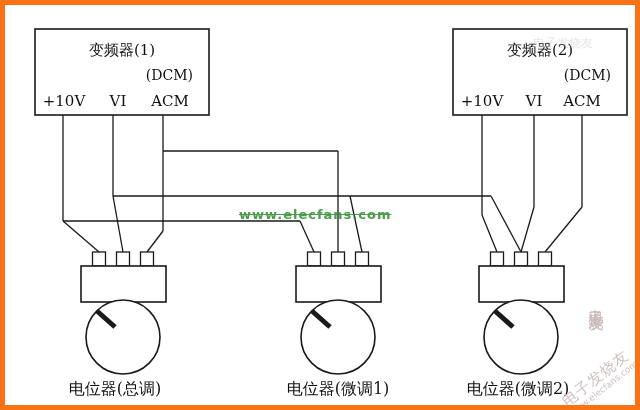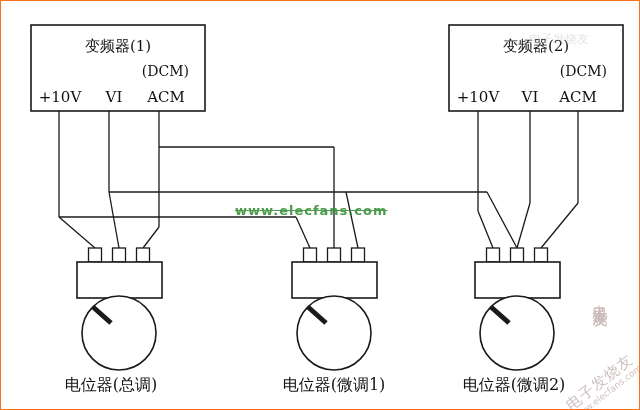--- a/index.html
+++ b/index.html
@@ -1,20 +1,20 @@
 <!DOCTYPE html>
 <html><head>
 <meta charset="utf-8">
 <style>
   html,body{margin:0;padding:0;background:#fff;}
   .stage{
     position:relative;
     width:640px;height:410px;
     background:#ffffff;
-    border:1px solid #f97316;
+    border:5px solid #f97316;
     box-sizing:border-box;
     overflow:hidden;
     font-family:"DejaVu Serif","Liberation Serif",serif;
   }
   svg{position:absolute;left:0;top:0;}
   svg text{
     font-family:"DejaVu Serif","Liberation Serif",serif;
     fill:#111;
   }
   .box-title{font-size:15px;}

